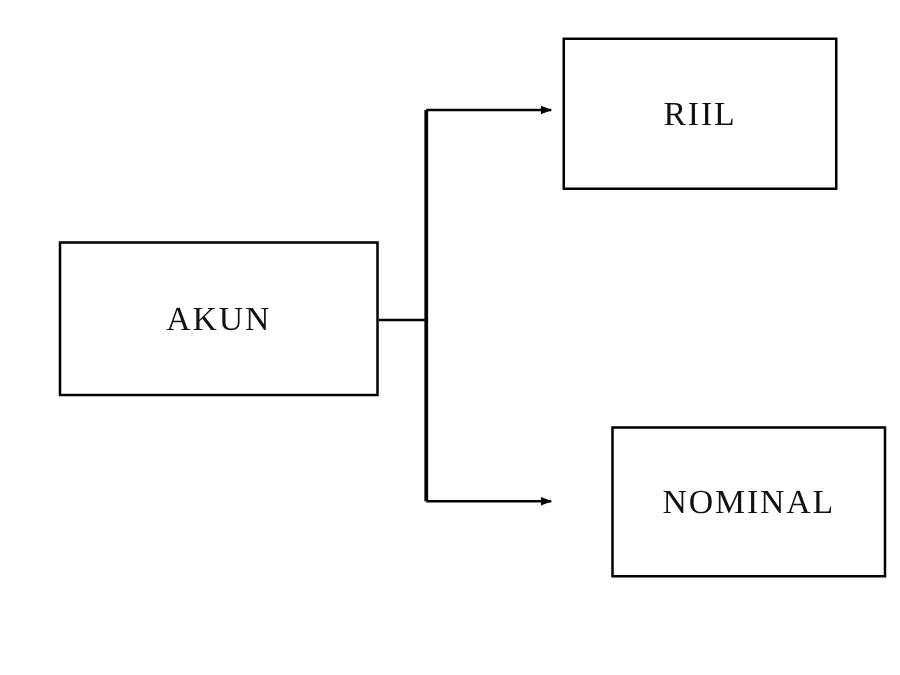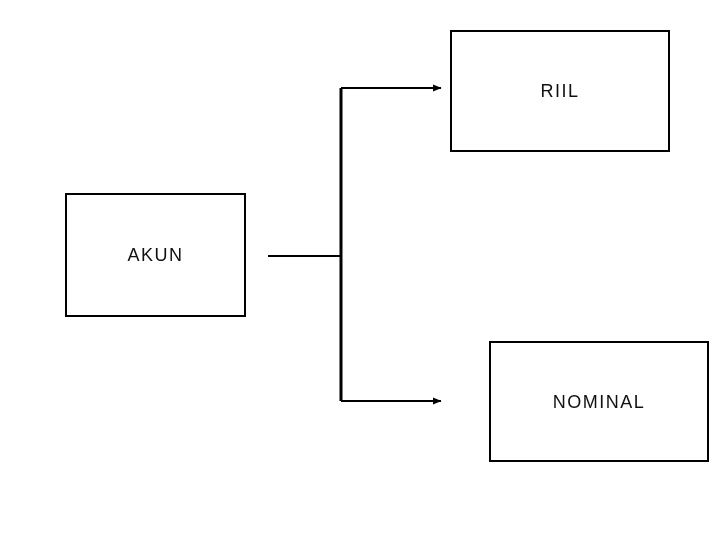--- a/index.html
+++ b/index.html
@@ -22,29 +22,29 @@
   .node {
     position: absolute;
     box-sizing: border-box;
     background: #ffffff;
     border: 2px solid #000000;
     display: flex;
     align-items: center;
     justify-content: center;
   }
   .node-label {
-    font-family: Liberation Sans, sans-serif;
-    font-size: 18px;
+    font-family: Liberation Serif, serif;
+    font-size: 27px;
     font-weight: 400;
     letter-spacing: 1.5px;
     color: #111111;
     white-space: nowrap;
     line-height: 1;
   }
-  #node-akun  { left: 65px;  top: 193px; width: 181px; height: 124px; }
+  #node-akun  { left: 47px;  top: 193px; width: 256px; height: 124px; }
   #node-riil  { left: 450px; top: 30px;  width: 220px; height: 122px; }
   #node-nominal { left: 450px; top: 341px; width: 220px; height: 121px; margin-left: 39px; }
 
   #connector-layer {
     position: absolute;
     left: 0;
     top: 0;
     width: 720px;
     height: 540px;
     pointer-events: none;

